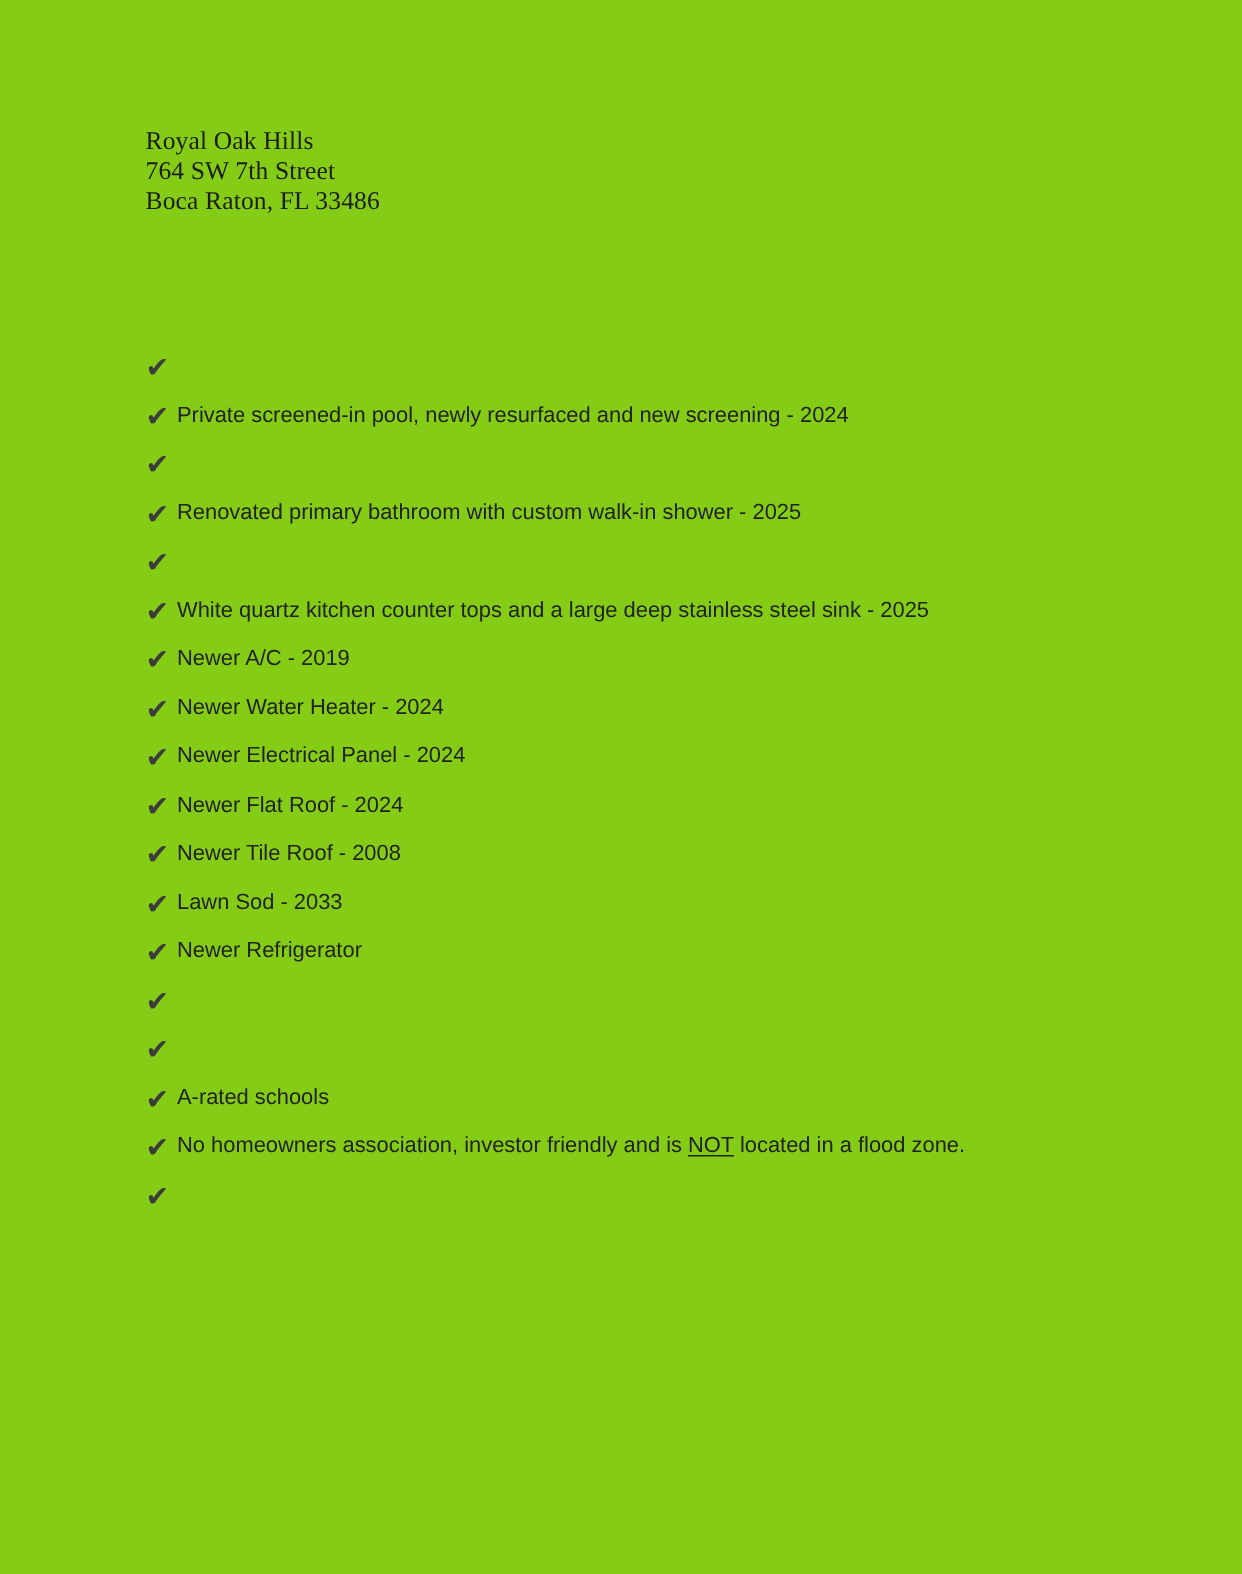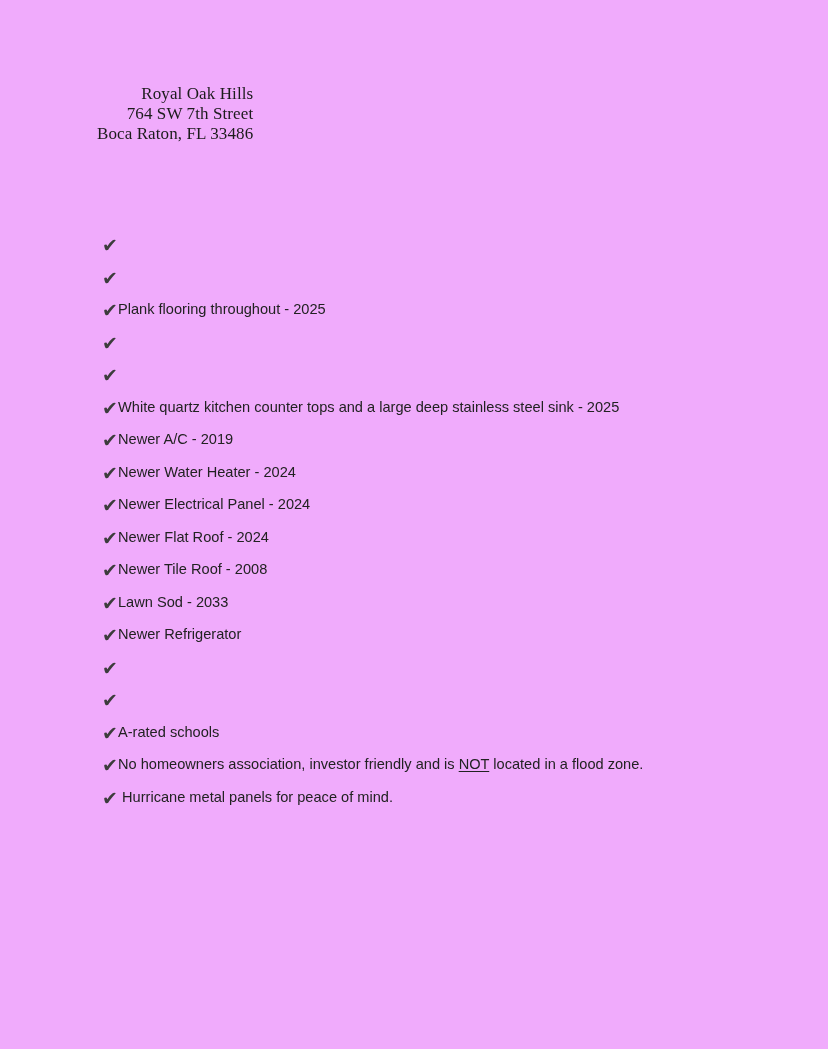--- a/index.html
+++ b/index.html
@@ -10,22 +10,21 @@
   body {
     width: 828px;
     height: 1049px;
     position: relative;
     font-family: "Liberation Sans", sans-serif;
     overflow: hidden;
   }
   .page {
     position: absolute;
     inset: 0;
-    background: #f0abfc;
-    text-align: right;
+    background: #84cc16;
   }
   .address {
     position: absolute;
     left: 97px;
     top: 84px;
     font-family: "Liberation Serif", serif;
     font-size: 17px;
     line-height: 20px;
     color: #1c1c1c;
     letter-spacing: 0.1px;
@@ -75,32 +74,32 @@
 <div class="page">
 
   <div class="address">
     <div>Royal Oak Hills</div>
     <div>764 SW 7th Street</div>
     <div>Boca Raton, FL 33486</div>
   </div>
 
   <ul class="checklist" id="checklist">
       <li><span class="check" style="color: rgb(60, 60, 60);">✔</span></li>
+      <li><span class="check" style="color: rgb(60, 60, 60);">✔</span><span class="item-text">Private screened-in pool, newly resurfaced and new screening - 2024</span></li>
       <li><span class="check" style="color: rgb(60, 60, 60);">✔</span></li>
-      <li><span class="check" style="color: rgb(60, 60, 60);">✔</span><span class="item-text">Plank flooring throughout - 2025</span></li>
-      <li><span class="check" style="color: rgb(60, 60, 60);">✔</span></li>
+      <li><span class="check" style="color: rgb(60, 60, 60);">✔</span><span class="item-text">Renovated primary bathroom with custom walk-in shower - 2025</span></li>
       <li><span class="check" style="color: rgb(60, 60, 60);">✔</span></li>
       <li><span class="check" style="color: rgb(60, 60, 60);">✔</span><span class="item-text">White quartz kitchen counter tops and a large deep stainless steel sink - 2025</span></li>
       <li><span class="check" style="color: rgb(60, 60, 60);">✔</span><span class="item-text">Newer A/C - 2019</span></li>
       <li><span class="check" style="color: rgb(60, 60, 60);">✔</span><span class="item-text">Newer Water Heater - 2024</span></li>
       <li><span class="check" style="color: rgb(60, 60, 60);">✔</span><span class="item-text">Newer Electrical Panel - 2024</span></li>
       <li><span class="check" style="color: rgb(60, 60, 60);">✔</span><span class="item-text">Newer Flat Roof - 2024</span></li>
       <li><span class="check" style="color: rgb(60, 60, 60);">✔</span><span class="item-text">Newer Tile Roof - 2008</span></li>
       <li><span class="check" style="color: rgb(60, 60, 60);">✔</span><span class="item-text">Lawn Sod - 2033</span></li>
       <li><span class="check" style="color: rgb(60, 60, 60);">✔</span><span class="item-text">Newer Refrigerator</span></li>
       <li><span class="check" style="color: rgb(60, 60, 60);">✔</span></li>
       <li><span class="check" style="color: rgb(60, 60, 60);">✔</span></li>
       <li><span class="check" style="color: rgb(60, 60, 60);">✔</span><span class="item-text">A-rated schools</span></li>
       <li><span class="check" style="color: rgb(60, 60, 60);">✔</span><span class="item-text"><span>No homeowners association, investor friendly and is </span><u>NOT</u><span> located in a flood zone.</span></span></li>
-      <li class="extra-gap"><span class="check" style="color: rgb(60, 60, 60);">✔</span><span class="item-text"> Hurricane metal panels for peace of mind.</span></li>
+      <li class="extra-gap"><span class="check" style="color: rgb(60, 60, 60);">✔</span></li>
     </ul>
 
 </div>
 
 </body></html>

